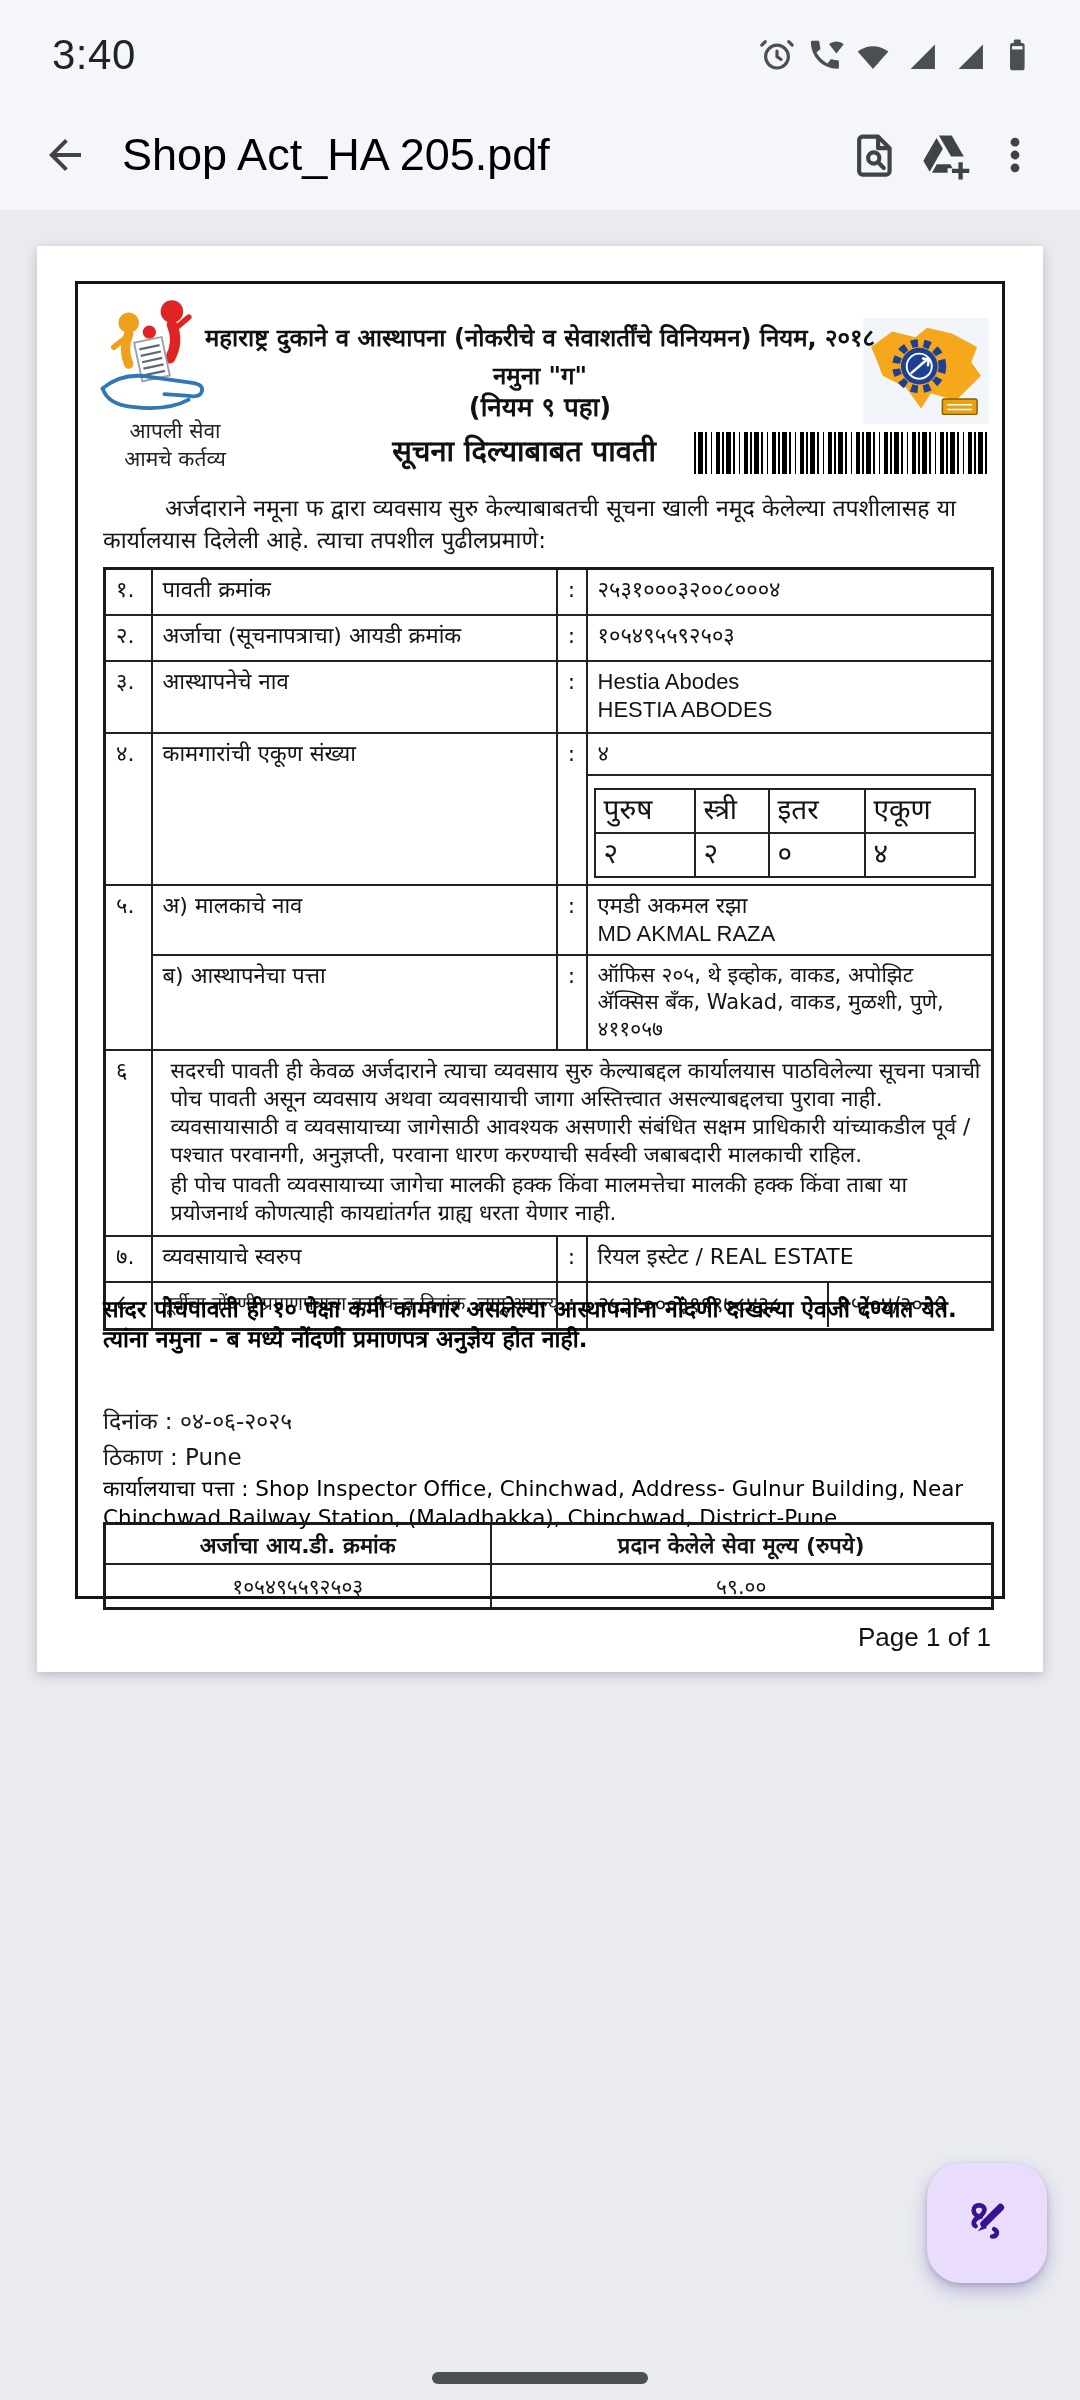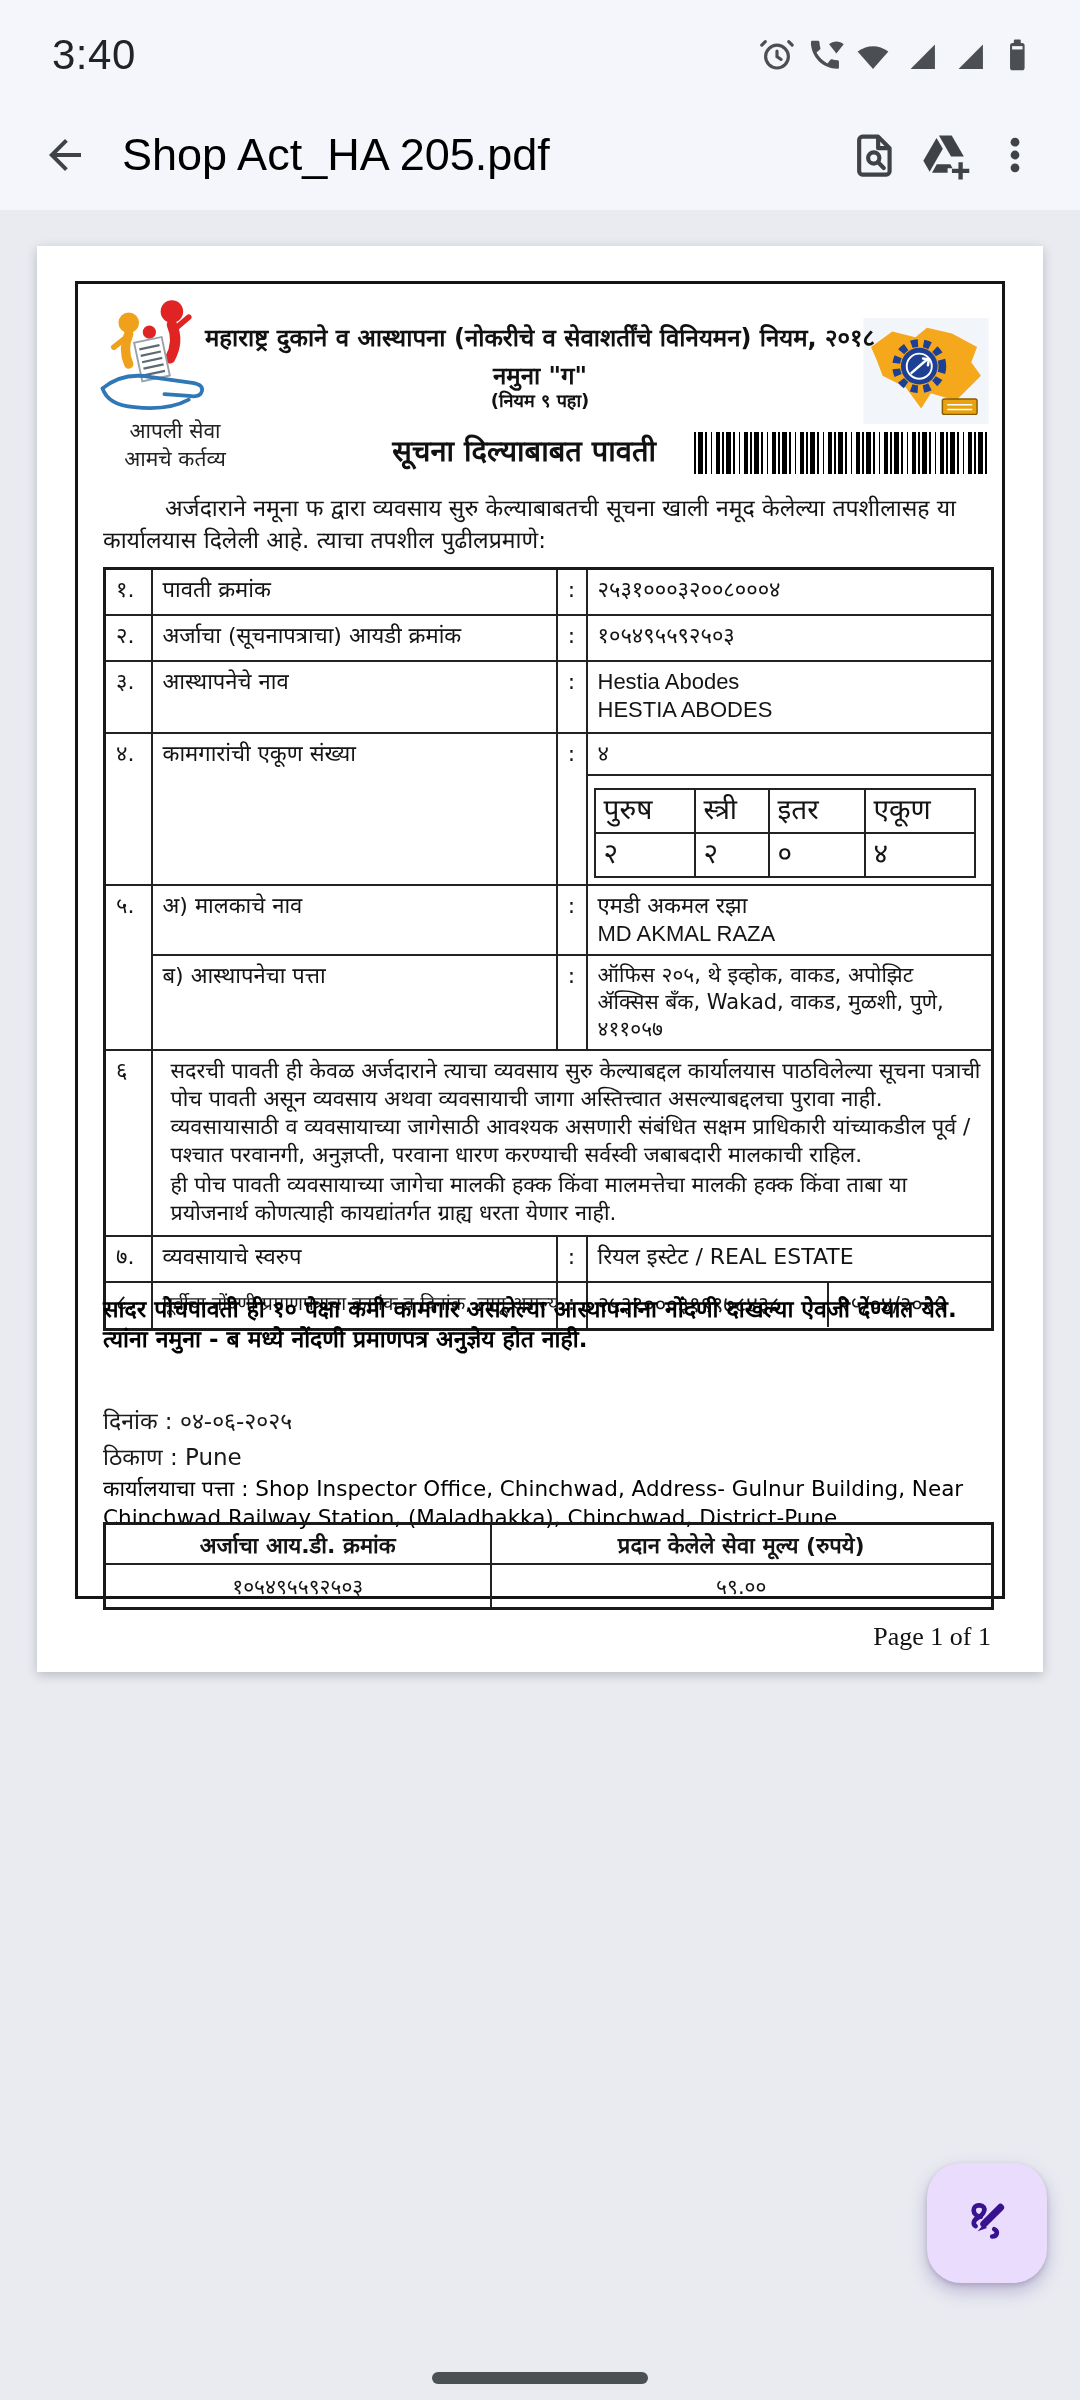--- a/index.html
+++ b/index.html
@@ -30,21 +30,21 @@
   .count{border-bottom:2px solid #222;padding:2px 2px 8px 2px;}
   table.workers{border-collapse:collapse;table-layout:fixed;border:2px solid #222;margin:12px 2px 0 6px;width:380px;}
   table.workers td{border:2px solid #222;font-size:28px;padding:6px 8px;height:30px;vertical-align:top;margin-top:35px;}
   .r6 p{margin:0 0 2px 8px;font-size:21.5px;line-height:28px;}
   .note{font-size:23px;font-weight:700;line-height:30px;color:#000;}
   .meta{font-size:23px;color:#191919;}
   .office{font-size:21.5px;line-height:29px;color:#000000;}
   table.fee{border-collapse:collapse;table-layout:fixed;width:888px;border:3px solid #1a1a1a;}
   table.fee td{border:2px solid #222;text-align:center;font-size:21px;padding:4px 6px;overflow:hidden;}
   table.fee tr.h td{font-weight:700;font-size:22px;}
-  .pagefooter{font-family:Liberation Serif, serif;font-size:26px;color:#111;text-align:right;width:888px;}
+  .pagefooter{font-family:Liberation Sans, sans-serif;font-size:26px;color:#111;text-align:right;width:888px;}
   .fab{position:absolute;left:927px;top:2163px;width:120px;height:120px;border-radius:34px;background:#e9dcfd;border:none;display:flex;align-items:center;justify-content:center;box-shadow:0 8px 18px rgba(70,40,140,.28),0 2px 5px rgba(0,0,0,.15);}
   .handle{position:absolute;left:432px;top:2372px;width:216px;height:12px;border-radius:7px;background:#4b5054;}
 </style>
 </head>
 <body>
 
 <div class="statusbar">
   <span class="time">3:40</span>
   <span class="sicons">
     <svg width="38" height="38" viewBox="0 0 24 24" fill="none" stroke="#4b4f54" stroke-width="2" stroke-linecap="round">
@@ -134,21 +134,21 @@
       <circle cx="58" cy="50" r="24" fill="none" stroke="#1d3f94" stroke-width="8" stroke-dasharray="7 6"></circle>
       <circle cx="58" cy="50" r="19" fill="#1d3f94"></circle>
       <circle cx="58" cy="50" r="13" fill="none" stroke="#fff" stroke-width="2"></circle>
       <path d="M50 57 66 43M62 42l6 1-1 6" stroke="#fff" stroke-width="2.6" fill="none" stroke-linecap="round"></path>
       <rect x="82" y="84" width="36" height="16" rx="2" fill="#e8a20f" stroke="#8a5a00" stroke-width="1.5"></rect>
       <path d="M87 90h26M87 95h26" stroke="#fff" stroke-width="1.6"></path>
     </svg>
 
     <div class="abs ctr hl dv" style="top:74px;font-size:24px;">महाराष्ट्र दुकाने व आस्थापना (नोकरीचे व सेवाशर्तींचे विनियमन) नियम, २०१८</div>
     <div class="abs ctr hl dv" style="top:112px;font-size:24px;">नमुना "ग"</div>
-    <div class="abs ctr hl dv" style="top:142px;font-size:18px;">(नियम ९ पहा)</div>
+    <div class="abs ctr hl dv" style="top:142px;font-size:26px;">(नियम ९ पहा)</div>
 
     <div class="abs hl dv" style="left:50%;transform:translateX(-56%);top:184px;font-size:29px;white-space:nowrap;">सूचना दिल्याबाबत पावती</div>
     <div class="abs barcode" style="left:657px;top:186px;width:296px;height:42px;"></div>
 
     <div class="abs intro dv" style="left:66px;top:246px;width:888px;">अर्जदाराने नमूना फ द्वारा व्यवसाय सुरु केल्याबाबतची सूचना खाली नमूद केलेल्या तपशीलासह या कार्यालयास दिलेली आहे. त्याचा तपशील पुढीलप्रमाणे:</div>
 
     <table class="main abs dv" style="left:66px;top:321px;">
       <colgroup>
           <col style="width:47px">
           <col style="width:405px">

